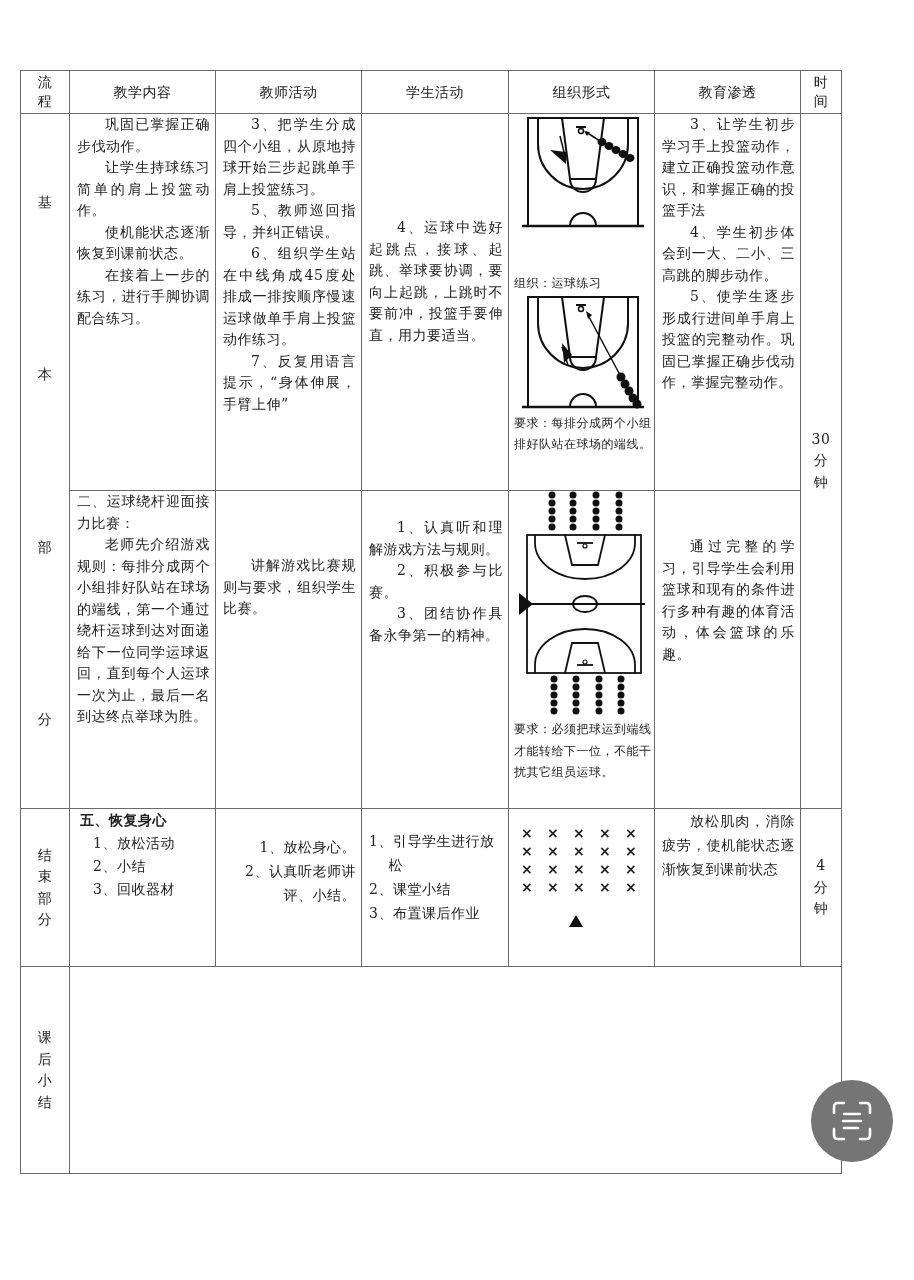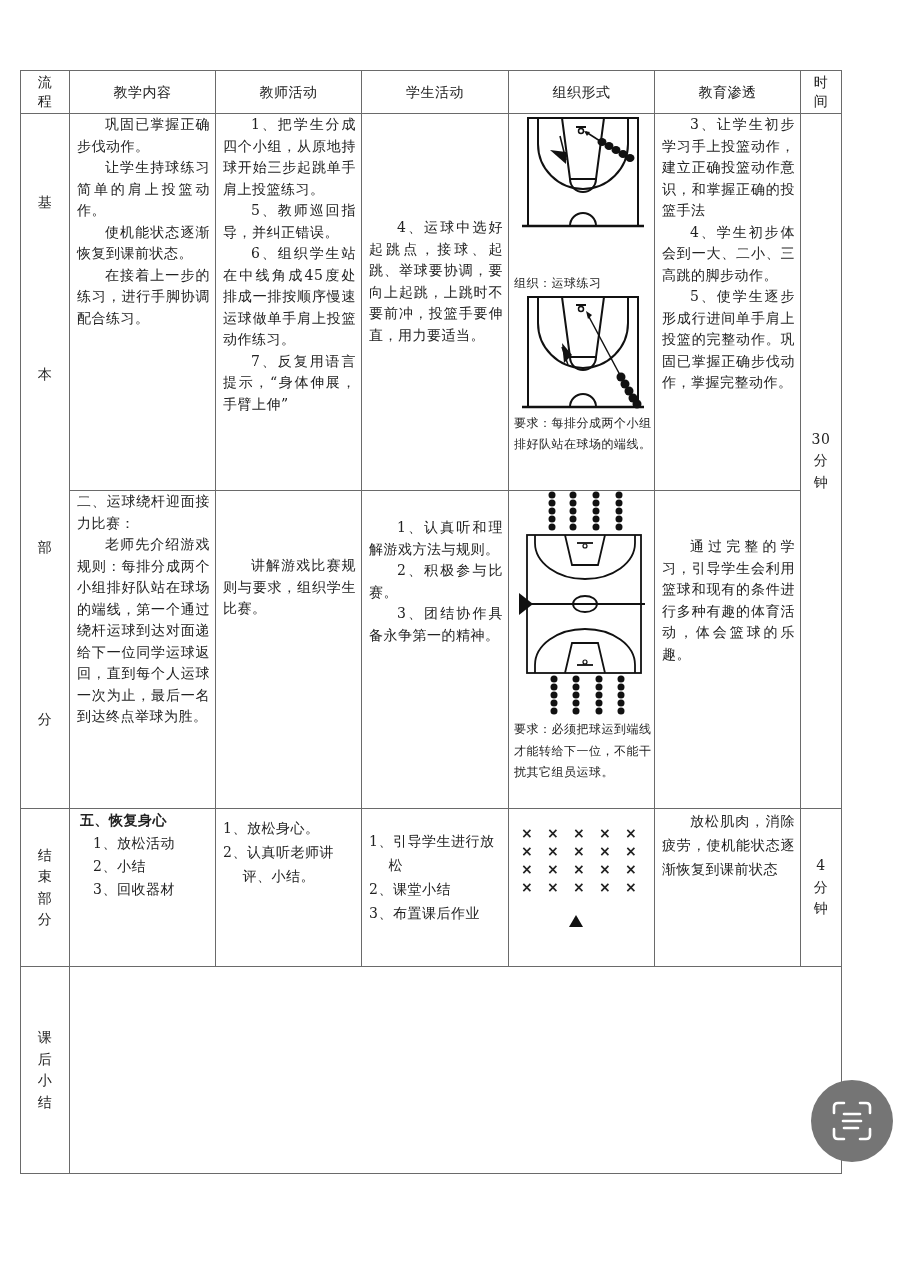--- a/index.html
+++ b/index.html
@@ -90,21 +90,21 @@
         <span>分</span>
       </div>
     </td>
     <td class="cell-pad">
       <p class="para">巩固已掌握正确步伐动作。</p>
       <p class="para">让学生持球练习简单的肩上投篮动作。</p>
       <p class="para">使机能状态逐渐恢复到课前状态。</p>
       <p class="para">在接着上一步的练习，进行手脚协调配合练习。</p>
     </td>
     <td class="cell-pad">
-      <p class="para">1、把学生分成四个小组，从原地持球开始三步起跳单手肩上投篮练习。</p>
+      <p class="para">3、把学生分成四个小组，从原地持球开始三步起跳单手肩上投篮练习。</p>
       <p class="para">5、教师巡回指导，并纠正错误。</p>
       <p class="para">6、组织学生站在中线角成45度处排成一排按顺序慢速运球做单手肩上投篮动作练习。</p>
       <p class="para">7、反复用语言提示，“身体伸展，手臂上伸”</p>
     </td>
     <td class="cell-pad" style="padding-top:103px;">
       <p class="para">4、运球中选好起跳点，接球、起跳、举球要协调，要向上起跳，上跳时不要前冲，投篮手要伸直，用力要适当。</p>
     </td>
     <td style="padding:0 2px;">
       <svg class="court-wrap" width="124" height="118" viewBox="0 0 124 118">
         <g fill="none" stroke="#111" stroke-width="2">
@@ -257,21 +257,21 @@
       <div>束</div>
       <div>部</div>
       <div>分</div>
     </td>
     <td class="cell-pad" style="line-height:23px;">
       <div class="bold" style="padding-left:3px;">五、恢复身心</div>
       <div style="padding-left:16px;">1、放松活动</div>
       <div style="padding-left:16px;">2、小结</div>
       <div style="padding-left:16px;">3、回收器材</div>
     </td>
-    <td class="cell-pad" style="padding-top:7px; line-height:24px;">
+    <td class="cell-pad" style="padding-top:26px; line-height:24px;text-align:right;">
       <div class="hang">1、放松身心。</div>
       <div class="hang">2、认真听老师讲评、小结。</div>
     </td>
     <td class="cell-pad" style="padding-top:20px; line-height:24px;">
       <div class="hang">1、引导学生进行放松</div>
       <div class="hang">2、课堂小结</div>
       <div class="hang">3、布置课后作业</div>
     </td>
     <td>
       <div class="xgrid" id="xgrid">

